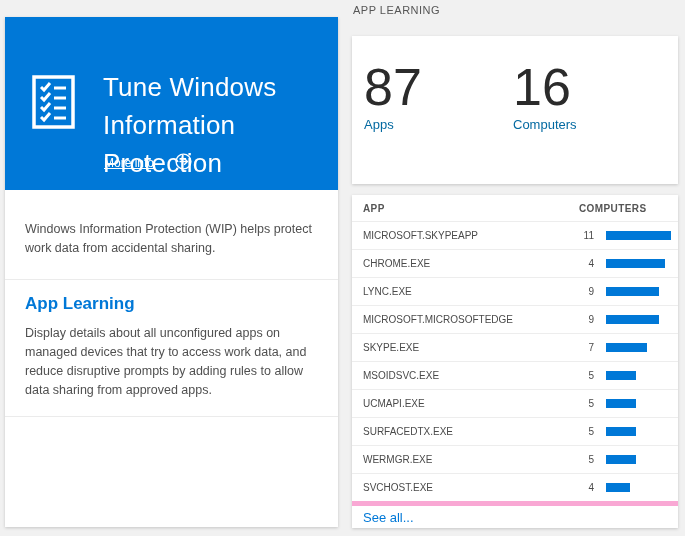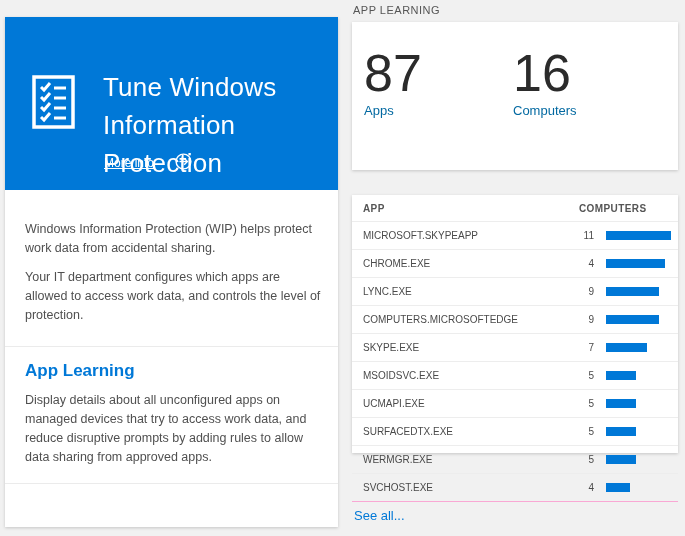--- a/index.html
+++ b/index.html
@@ -59,34 +59,34 @@
   }
   .section-desc { margin-top: 9px; }
 
   
   .right-panel { position: absolute; left: 352px; top: 0; width: 326px; }
   .panel-header {
     position: absolute; left: 1px; top: 4px;
     font-size: 11px; color: #565656; letter-spacing: .5px;
   }
   .stats-card {
-    position: absolute; left: 0; top: 22px;
+    position: absolute; left: 0; top: 36px;
     width: 326px; height: 148px;
     background: #ffffff;
     box-shadow: 0 1px 3px rgba(0,0,0,.18);
   }
   .stat { position: absolute; top: 28px; }
   .stat.s0 { left: 12px; }
   .stat.s1 { left: 161px; }
   .stat-value { font-size: 52px; line-height: 46px; color: #2b2b2b; }
   .stat-label { margin-top: 7px; font-size: 13px; color: #0369a1; }
 
   .table-card {
     position: absolute; left: 0; top: 195px;
-    width: 326px; height: 258px;
+    width: 326px; height: 333px;
     background: #ffffff;
     box-shadow: 0 1px 3px rgba(0,0,0,.18);
   }
   .thead {
     display: flex; align-items: center;
     height: 26px; padding-left: 11px;
     font-size: 10px; font-weight: bold; color: #555555;
     letter-spacing: .4px;
   }
   .th-app { width: 216px; }
@@ -96,22 +96,22 @@
     height: 28px; padding-left: 11px;
     border-top: 1px solid #ededed;
     font-size: 10px; color: #4a4a4a;
   }
   .td-app { width: 195px; white-space: nowrap; overflow: hidden; }
   .td-count { width: 36px; text-align: right; }
   .td-bar-wrap { margin-left: 12px; display: flex; align-items: center; }
   .td-bar { height: 9px; background: #0078d7; }
   .see-all-row {
     display: flex; align-items: center;
-    height: 27px; padding-left: 2px;
-    border-top: 1px solid #f9a8d4;
+    height: 27px; padding-left: 11px;
+    border-top: 5px solid #f9a8d4;
   }
   .see-all-link {
     font-size: 13px; color: #0078d7;
     text-decoration: none; cursor: pointer;
   }
 </style>
 </head>
 <body>
 
 <div class="left-card">
@@ -137,21 +137,20 @@
           <circle cx="8.5" cy="8.5" r="7.4" fill="none" stroke="#ffffff" stroke-width="1.4"></circle>
           <path d="M4.5 8.5 H12" stroke="#ffffff" stroke-width="1.4" fill="none"></path>
           <path d="M9.2 5.3 l3.2 3.2 l-3.2 3.2" stroke="#ffffff" stroke-width="1.4" fill="none"></path>
         </svg>
       </span>
     </a>
   </div>
 
   <div class="card-body">
     <p class="first">Windows Information Protection (WIP) helps protect work data from accidental sharing.</p>
-    <p>Your IT department configures which apps are allowed to access work data, and controls the level of protection.</p>
     <div class="divider d1"></div>
     <div class="section-heading">App Learning</div>
     <p class="section-desc">Display details about all unconfigured apps on managed devices that try to access work data, and reduce disruptive prompts by adding rules to allow data sharing from approved apps.</p>
     <div class="divider d2"></div>
   </div>
 </div>
 
 <div class="right-panel">
   <div class="panel-header">APP LEARNING</div>
 
@@ -190,21 +189,21 @@
 
   <div class="trow">
     <div class="td-app">LYNC.EXE</div>
     <div class="td-count">9</div>
     <div class="td-bar-wrap">
       <div class="td-bar" style="width: 53px; background: rgb(0, 120, 215);"></div>
     </div>
   </div>
 
   <div class="trow">
-    <div class="td-app">COMPUTERS.MICROSOFTEDGE</div>
+    <div class="td-app">MICROSOFT.MICROSOFTEDGE</div>
     <div class="td-count">9</div>
     <div class="td-bar-wrap">
       <div class="td-bar" style="width: 53px; background: rgb(0, 120, 215);"></div>
     </div>
   </div>
 
   <div class="trow">
     <div class="td-app">SKYPE.EXE</div>
     <div class="td-count">7</div>
     <div class="td-bar-wrap">

